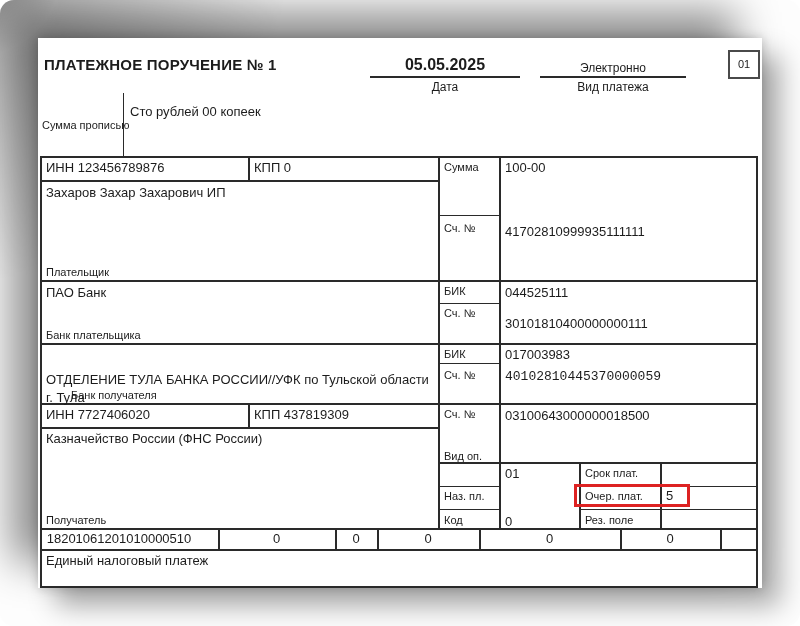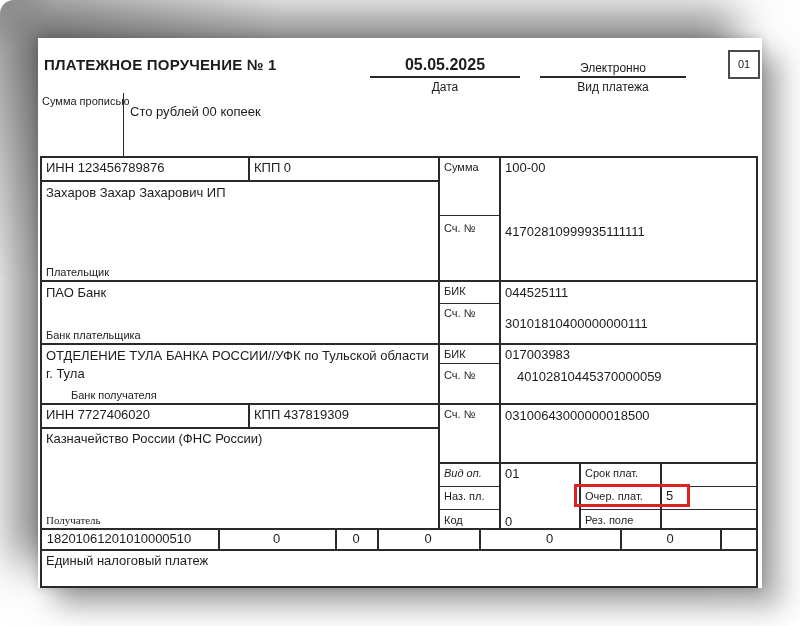--- a/index.html
+++ b/index.html
@@ -4,21 +4,21 @@
 <style>
   html,body{margin:0;padding:0;}
   body{width:800px;height:626px;overflow:hidden;background:#fff;
        font-family:"Liberation Sans","DejaVu Sans",sans-serif;color:#1c1c1c;}
   .stage{position:relative;width:800px;height:626px;overflow:hidden;
          background:radial-gradient(circle at -4% -6%, rgba(0,0,0,0.62) 0%, rgba(0,0,0,0.25) 9%, rgba(0,0,0,0) 30%),#fdfdfd;
          border-radius:14px;}
   .page{position:absolute;left:38px;top:38px;width:724px;height:550px;background:#fff;
         box-shadow:-26px -26px 40px rgba(0,0,0,0.45), 18px 18px 26px rgba(0,0,0,0.33), 0 0 10px rgba(0,0,0,0.18);}
   .t{position:absolute;font-size:13px;line-height:15px;white-space:nowrap;}
-  .wrap{white-space:normal;}
+  .wrap{white-space:normal;margin-top:24px;}
   .s{position:absolute;font-size:11px;line-height:13px;white-space:nowrap;}
   .b{font-weight:bold;}
   .c{text-align:center;}
   .hl{position:absolute;height:2px;background:#2a2a2a;}
   .hl1{position:absolute;height:1px;background:#2a2a2a;}
   .vl{position:absolute;width:2px;background:#2a2a2a;}
   .title{position:absolute;font-size:15px;font-weight:bold;white-space:nowrap;letter-spacing:0.2px;}
   .codebox{position:absolute;left:690px;top:12px;width:28px;height:25px;border:2px solid #4a4a4a;
            font-size:11px;line-height:25px;text-align:center;}
   .redbox{position:absolute;left:536px;top:446px;width:110px;height:17px;border:3px solid #dd2222;}
@@ -83,39 +83,39 @@
 
     <div class="t" style="left:8px;top:247px;">ПАО Банк</div>
     <div class="s" style="left:8px;top:291px;">Банк плательщика</div>
 
     <div class="t wrap" style="left:8px;top:309px;width:385px;line-height:18px;">ОТДЕЛЕНИЕ ТУЛА БАНКА РОССИИ//УФК по Тульской области г. Тула</div>
     <div class="s" style="left:8px;top:351px;margin-left:25px;">Банк получателя</div>
 
     <div class="t" style="left:8px;top:369px;">ИНН 7727406020</div>
     <div class="t" style="left:216px;top:369px;">КПП 437819309</div>
     <div class="t" style="left:8px;top:393px;">Казначейство России (ФНС России)</div>
-    <div class="s" style="left:8px;top:476px;font-family:Liberation Serif, serif;">Получатель</div>
+    <div class="s" style="left:8px;top:476px;">Получатель</div>
 
     <div class="s" style="left:406px;top:123px;">Сумма</div>
     <div class="s" style="left:406px;top:184px;">Сч. №</div>
     <div class="s" style="left:406px;top:247px;">БИК</div>
     <div class="s" style="left:406px;top:269px;">Сч. №</div>
     <div class="s" style="left:406px;top:310px;">БИК</div>
     <div class="s" style="left:406px;top:331px;">Сч. №</div>
     <div class="s" style="left:406px;top:370px;">Сч. №</div>
-    <div class="s" style="left:406px;top:429px;font-style:italic;">Вид оп.</div>
+    <div class="s" style="left:406px;top:412px;">Вид оп.</div>
     <div class="s" style="left:406px;top:452px;">Наз. пл.</div>
     <div class="s" style="left:406px;top:476px;">Код</div>
 
     <div class="t" style="left:467px;top:122px;">100-00</div>
     <div class="t" style="left:467px;top:186px;">41702810999935111111</div>
     <div class="t" style="left:467px;top:247px;">044525111</div>
     <div class="t" style="left:467px;top:278px;">30101810400000000111</div>
     <div class="t" style="left:467px;top:309px;">017003983</div>
-    <div class="t" style="left:479px;top:331px;">40102810445370000059</div>
+    <div class="t" style="left:467px;top:331px;font-family:Liberation Mono, monospace;">40102810445370000059</div>
     <div class="t" style="left:467px;top:370px;">03100643000000018500</div>
     <div class="t" style="left:467px;top:428px;">01</div>
     <div class="t" style="left:467px;top:476px;">0</div>
 
     <div class="s" style="left:547px;top:429px;">Срок плат.</div>
     <div class="s" style="left:547px;top:452px;">Очер. плат.</div>
     <div class="s" style="left:547px;top:476px;">Рез. поле</div>
     <div class="t" style="left:628px;top:450px;">5</div>
     <div class="redbox" style="border-color: rgb(221, 34, 34);"></div>
 

